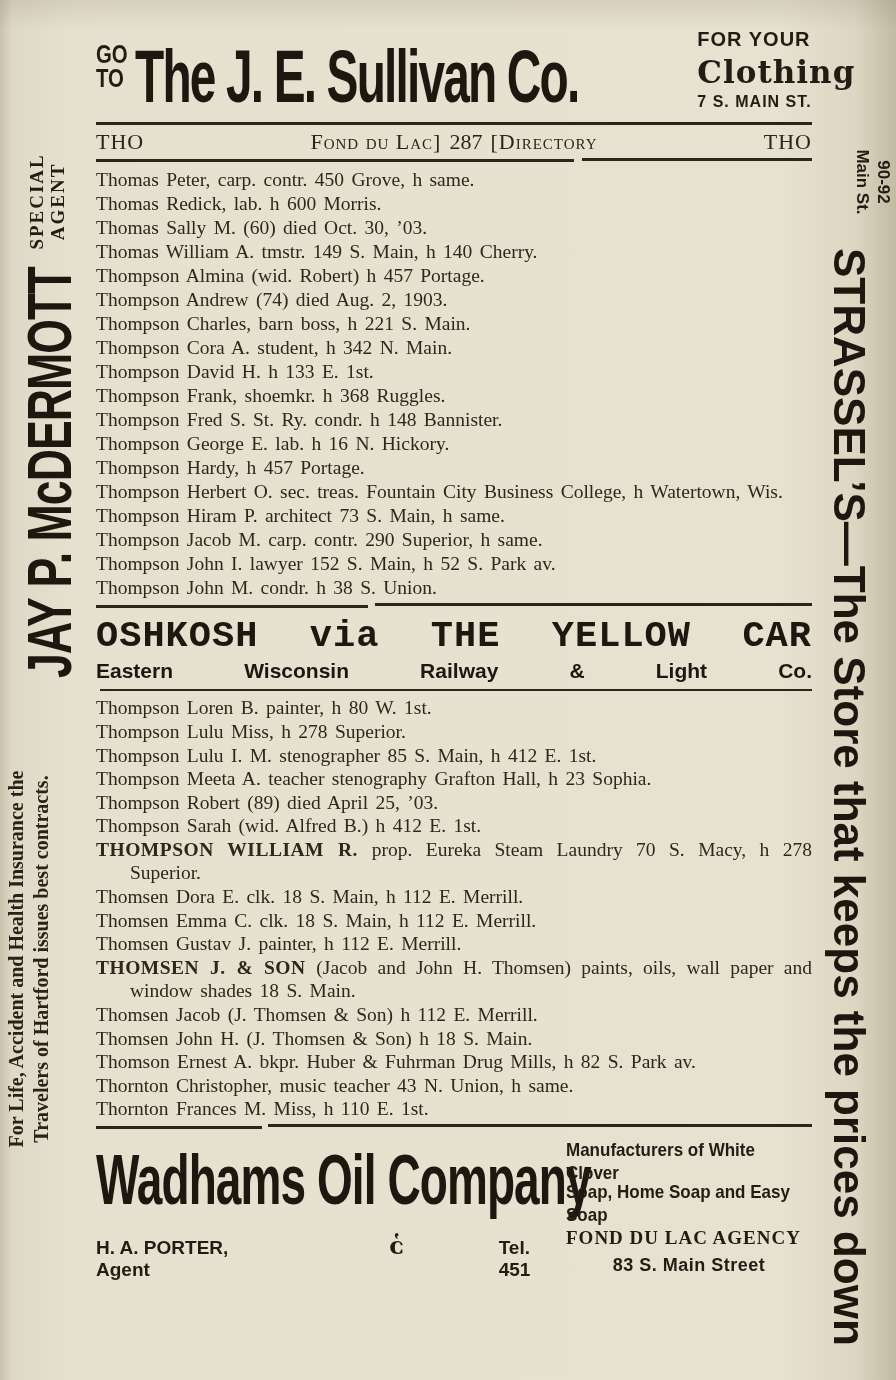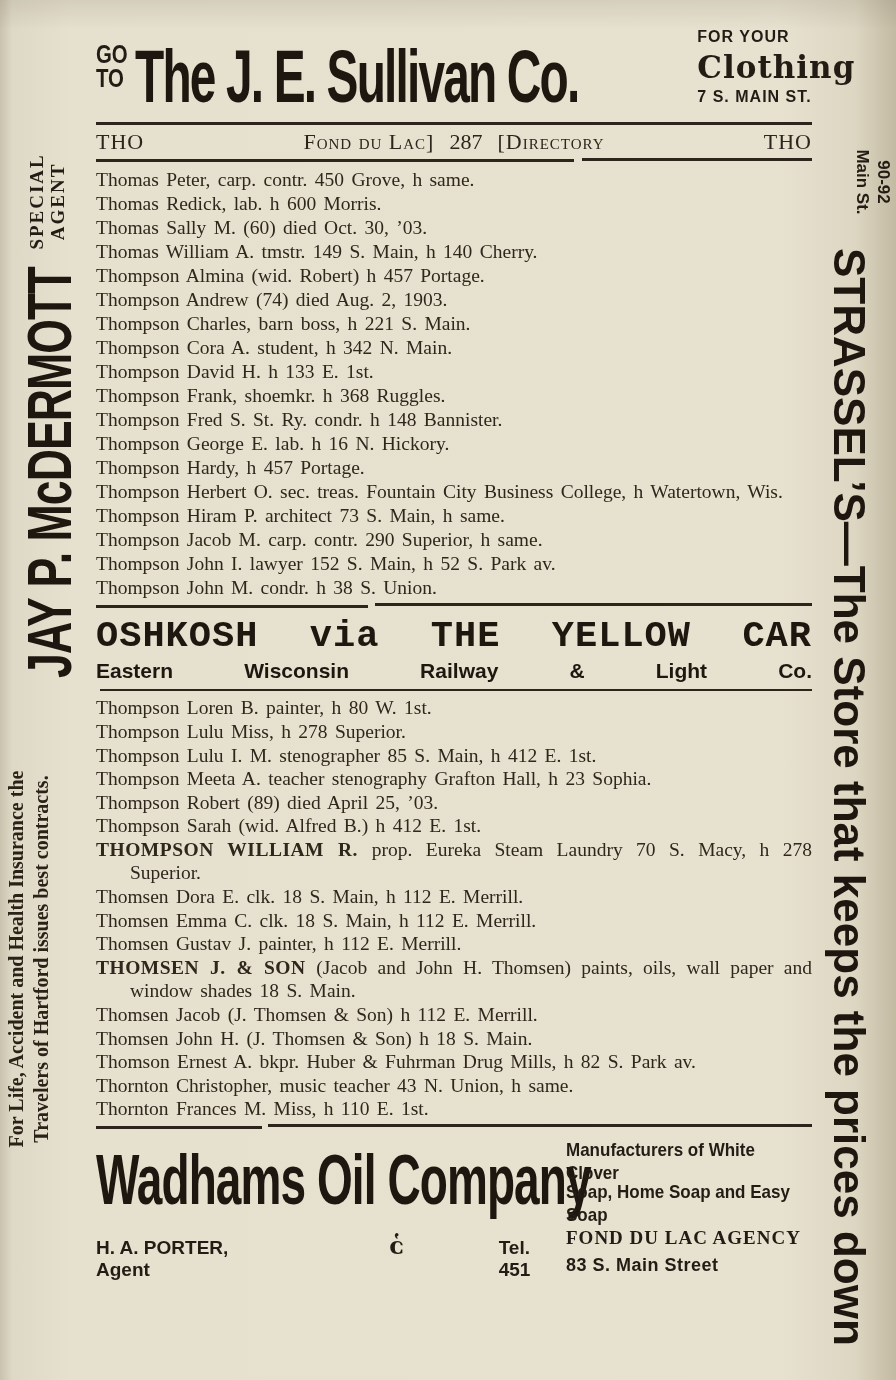--- a/index.html
+++ b/index.html
@@ -13,34 +13,34 @@
   .content{position:absolute;left:96px;top:0;width:716px;}
 
   
   .top-ad{display:flex;align-items:flex-start;padding-top:28px;height:94px;}
   .goto{font-family:"Liberation Sans",sans-serif;font-weight:bold;font-size:24px;
         line-height:0.92;letter-spacing:0px;margin-top:14px;transform:scale(.85,1.1);transform-origin:left top;color:#221c14;}
   .sullivan-title{font-family:"Liberation Sans",sans-serif;font-weight:bold;font-size:52px;
         letter-spacing:-2px;white-space:nowrap;transform:scale(.92,1.42);transform-origin:left top;
         margin-left:2px;margin-top:6px;color:#1d1710;flex:0 0 auto;width:560px;}
   .clothing-block{margin-left:2px;margin-top:0;width:160px;color:#221c14;}
-  .for-your{font-family:"Liberation Sans",sans-serif;font-weight:bold;font-size:16px;letter-spacing:1px;}
+  .for-your{font-family:"Liberation Sans",sans-serif;font-weight:bold;font-size:20px;letter-spacing:1px;}
   .clothing{font-family:"DejaVu Serif",serif;font-weight:bold;font-size:31px;letter-spacing:1px;margin-top:2px;transform:scaleY(1.05);transform-origin:left top;}
   .main-st{font-family:"Liberation Sans",sans-serif;font-weight:bold;font-size:16px;letter-spacing:1px;margin-top:4px;}
 
   
   .rule{background:#2d251b;height:3px;}
   .rule-split{position:relative;height:5px;}
   .rule-split .seg{position:absolute;background:#2d251b;height:2.5px;}
 
   
   .dir-header{display:flex;align-items:center;height:33px;font-size:22px;color:#2d251b;}
   .dir-header .tho{width:90px;letter-spacing:1px;}
   .dir-header .tho.right{text-align:right;}
-  .dir-header .mid{flex:1;text-align:center;display:flex;justify-content:center;gap:15px;}
+  .dir-header .mid{flex:1;text-align:center;display:flex;justify-content:center;gap:8px;}
   .sc{font-variant:small-caps;letter-spacing:1px;}
 
   
   .listings{margin-top:5px;}
   .listings.g1 .entry{line-height:24px;}
   .listings.g2 .entry{line-height:23.6px;}
   .entry{margin:0;font-size:19.5px;text-align:justify;padding-left:34px;text-indent:-34px;
          word-spacing:2.5px;color:#2f271c;}
   .entry b{letter-spacing:0.5px;}
 
@@ -57,21 +57,21 @@
   .ba-left{width:470px;}
   .wadhams{font-family:"Liberation Sans",sans-serif;font-weight:bold;font-size:50px;white-space:nowrap;
       letter-spacing:-1px;transform:scale(.92,1.42);transform-origin:left top;color:#1d1710;}
   .porter-row{display:flex;align-items:baseline;margin-top:34px;font-family:"Liberation Sans",sans-serif;
       font-weight:bold;font-size:19px;color:#221c14;}
   .ornament{margin-left:105px;font-size:24px;font-family:"DejaVu Serif",serif;transform:scaleX(-1);display:inline-block;}
   .tel{margin-left:95px;}
   .ba-right{width:246px;font-family:"Liberation Sans",sans-serif;font-weight:bold;color:#221c14;}
   .ba-right .mline{font-size:17px;line-height:21px;transform:scaleY(1.08);transform-origin:left top;}
   .ba-right .agency{font-family:"Liberation Serif",serif;font-size:19px;letter-spacing:1px;text-align:left;margin-top:4px;}
-  .ba-right .addr{font-size:18px;margin-top:6px;letter-spacing:0.5px;}
+  .ba-right .addr{font-size:18px;text-align:center;margin-top:6px;letter-spacing:0.5px;}
 
   
   .strip-block{position:absolute;overflow:visible;}
   .rot-ccw{position:absolute;top:0;left:0;transform-origin:0 0;white-space:nowrap;}
   .rot-cw{position:absolute;top:0;left:0;transform-origin:0 0;white-space:nowrap;}
 
   .mcdermott-inner{display:flex;align-items:center;}
   .mcd-name{font-family:"Liberation Sans",sans-serif;font-weight:bold;font-size:47px;letter-spacing:-1px;
       transform:scale(.95,1.35);transform-origin:left center;white-space:nowrap;color:#1d1710;}
   .mcd-role{font-family:"Liberation Serif",serif;font-weight:bold;font-size:19px;line-height:1.1;

